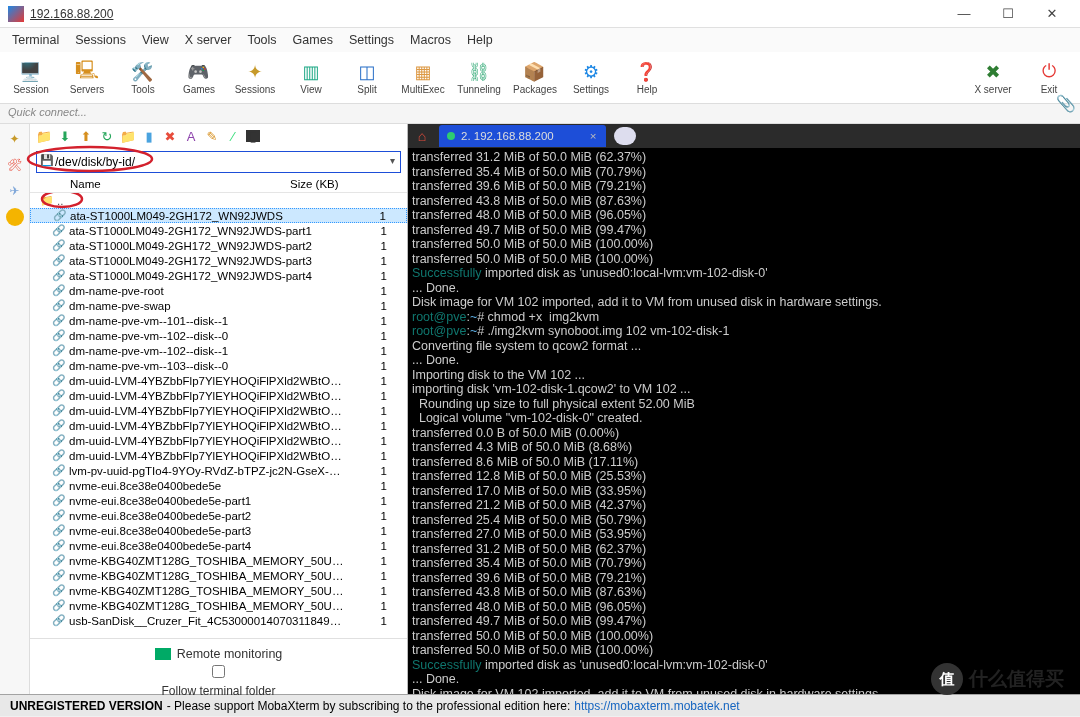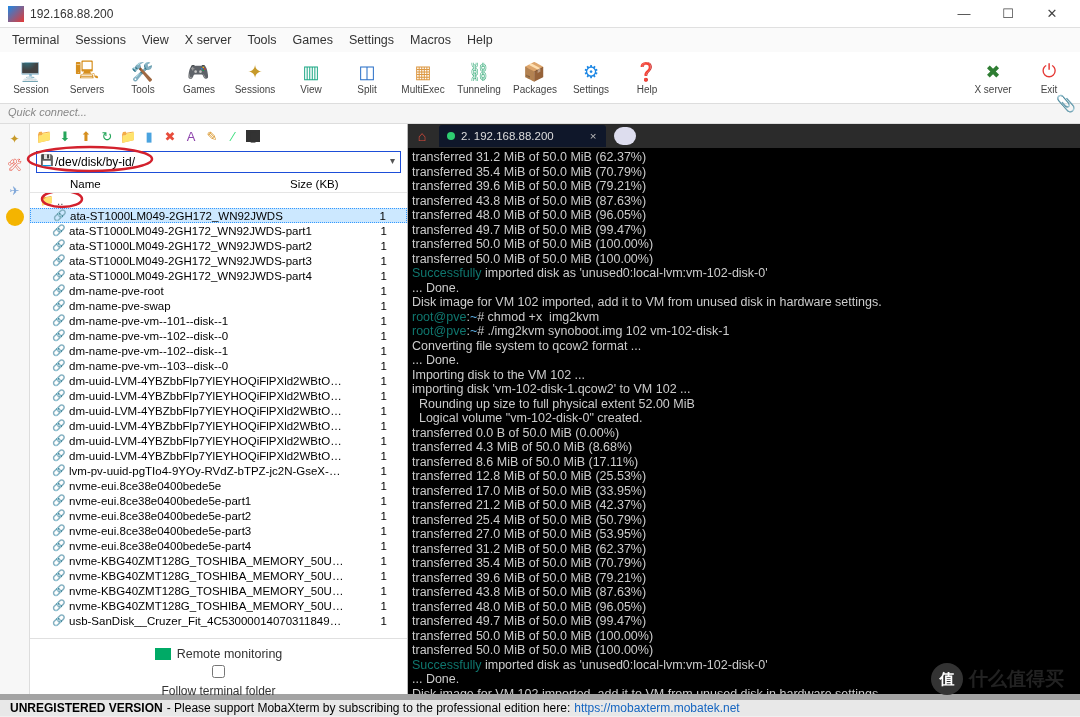--- a/index.html
+++ b/index.html
@@ -1,20 +1,20 @@
 <!DOCTYPE html>
 <html><head>
 <meta charset="utf-8">
 <style>
   * { box-sizing: border-box; margin: 0; padding: 0; font-family: "Segoe UI", Tahoma, sans-serif; }
   body { width:1080px; height:717px; background:#f0f0f0; overflow:hidden; position:relative;}
   .titlebar { height:28px; background:#fff; display:flex; align-items:center; padding:0 8px; justify-content:space-between; border-bottom:1px solid #e0e0e0;}
   .titlebar-left { display:flex; align-items:center; gap:6px;}
   .title-icon { width:16px; height:16px; background:linear-gradient(135deg,#1e88e5,#e53935);}
-  .titlebar-title { font-size:12px; color:#333;}
+  .titlebar-title { font-size:12px; color:#333;text-decoration:underline;}
   .win-btns { display:flex; gap:4px;}
   .win-btn { width:40px; height:24px; display:flex; align-items:center; justify-content:center; font-size:13px; color:#444;}
   .menubar { height:24px; background:#fafafa; display:flex; align-items:center; gap:16px; padding:0 12px; font-size:12.5px; color:#333;}
   .menubar span { cursor:default;}
   .maintb { height:52px; background:#fff; border-bottom:1px solid #ddd; display:flex; align-items:center; justify-content:space-between; padding:0 8px;}
   .tb-left,.tb-right{display:flex; gap:10px;}
   .tb-btn { display:flex; flex-direction:column; align-items:center; gap:1px; font-size:10px; color:#444; width:46px;}
   .tb-ic { width:22px; height:22px; display:flex; align-items:center; justify-content:center; font-size:18px;}
   .qc { height:20px; background:#f5f5f5; border-bottom:1px solid #ddd; font-size:11px; color:#888; padding:2px 8px; font-style:italic;}
   .workarea { display:flex; height:570px;}
@@ -38,28 +38,28 @@
   .frow .fic{width:14px;margin-right:3px;font-size:11px;}
   .frow .fn{flex:1;white-space:nowrap;overflow:hidden;text-overflow:ellipsis;}
   .frow .fs{width:60px;text-align:right;padding-right:20px;}
   .annot2{position:absolute;top:-4px;left:8px;pointer-events:none;}
   .rm-bar{height:30px;border-top:1px solid #e0e0e0;display:flex;align-items:center;justify-content:center;gap:6px;font-size:12.5px;color:#333;margin-top:3px;}
   .rm-ic{width:16px;height:12px;background:#0a6;display:inline-block;}
   .ft-bar{height:26px;display:flex;align-items:center;justify-content:center;gap:6px;font-size:12px;color:#333;flex-direction:column;}
   .term { flex:1; background:#000; color:#ccc; font-family:Consolas,monospace; font-size:12.5px; display:flex;flex-direction:column;}
   .tabrow{height:24px;background:#2b2b2b;display:flex;align-items:center;}
   .tabrow .home{width:28px;text-align:center;color:#e74c3c;font-size:14px;}
-  .tab{background:#0f172a;color:#ddd;height:22px;display:flex;align-items:center;gap:6px;padding:0 10px 0 8px;font-size:11.5px;border-radius:3px 3px 0 0;margin-left:3px;}
+  .tab{background:#1d4ed8;color:#ddd;height:22px;display:flex;align-items:center;gap:6px;padding:0 10px 0 8px;font-size:11.5px;border-radius:3px 3px 0 0;margin-left:3px;}
   .tab .dot{width:8px;height:8px;border-radius:50%;background:#2ecc71;}
   .tab .x{margin-left:30px;color:#bbb;}
   .newtab{width:22px;height:18px;background:#dde;border-radius:9px;margin-left:8px;}
   .termbody{flex:1;padding:2px 4px;line-height:14.5px;white-space:pre;overflow:hidden;}
   .g{color:#0f766e;} .b{color:#5dade2;}
   .clip-ic{position:absolute;right:4px;top:94px;font-size:16px;color:#5a8fd6;}
-  .statusbar{height:22px;background:#e8e8e8;border-top:6px solid #a3a3a3;font-size:12px;display:flex;align-items:center;padding:0 10px;gap:4px;}
+  .statusbar{height:22px;background:#e8e8e8;border-top:1px solid #a3a3a3;font-size:12px;display:flex;align-items:center;padding:0 10px;gap:4px;}
   .statusbar b{font-weight:600;}
   .statusbar a{color:#1565c0;}
   .watermark{position:absolute;right:16px;bottom:22px;display:flex;align-items:center;gap:6px;}
   .watermark .ball{width:32px;height:32px;border-radius:50%;background:#333;color:#fff;display:flex;align-items:center;justify-content:center;font-size:15px;font-weight:bold;}
   .watermark .txt{font-size:19px;font-weight:700;color:#222;}
 </style>
 </head>
 <body>
 
 <div class="titlebar">

